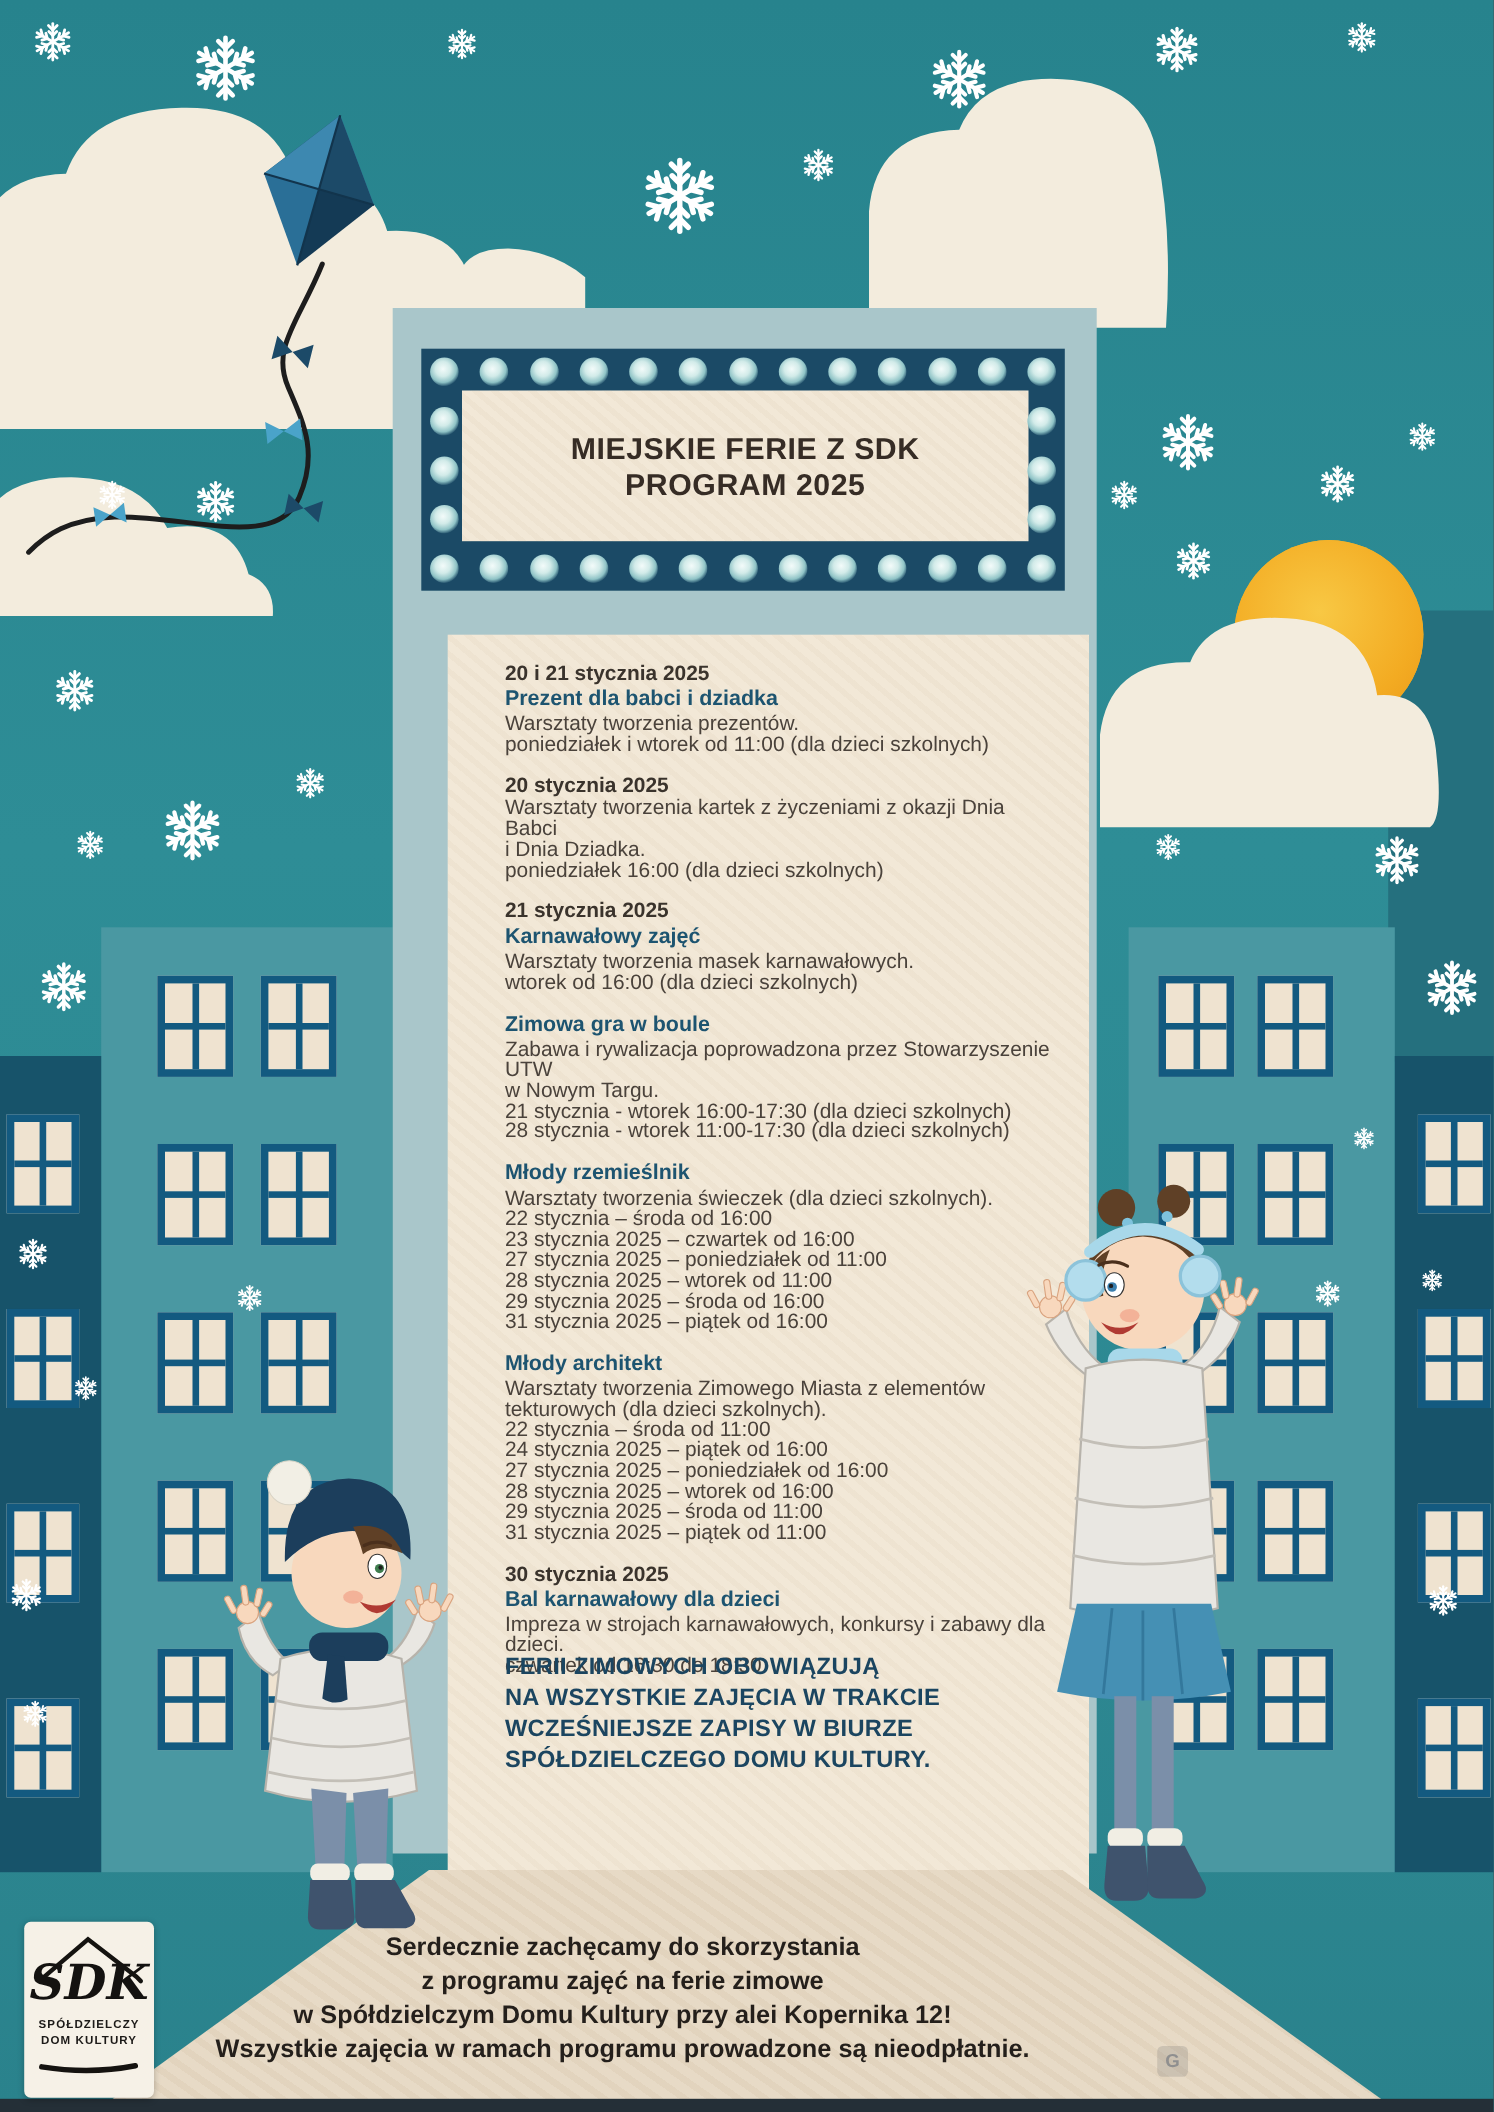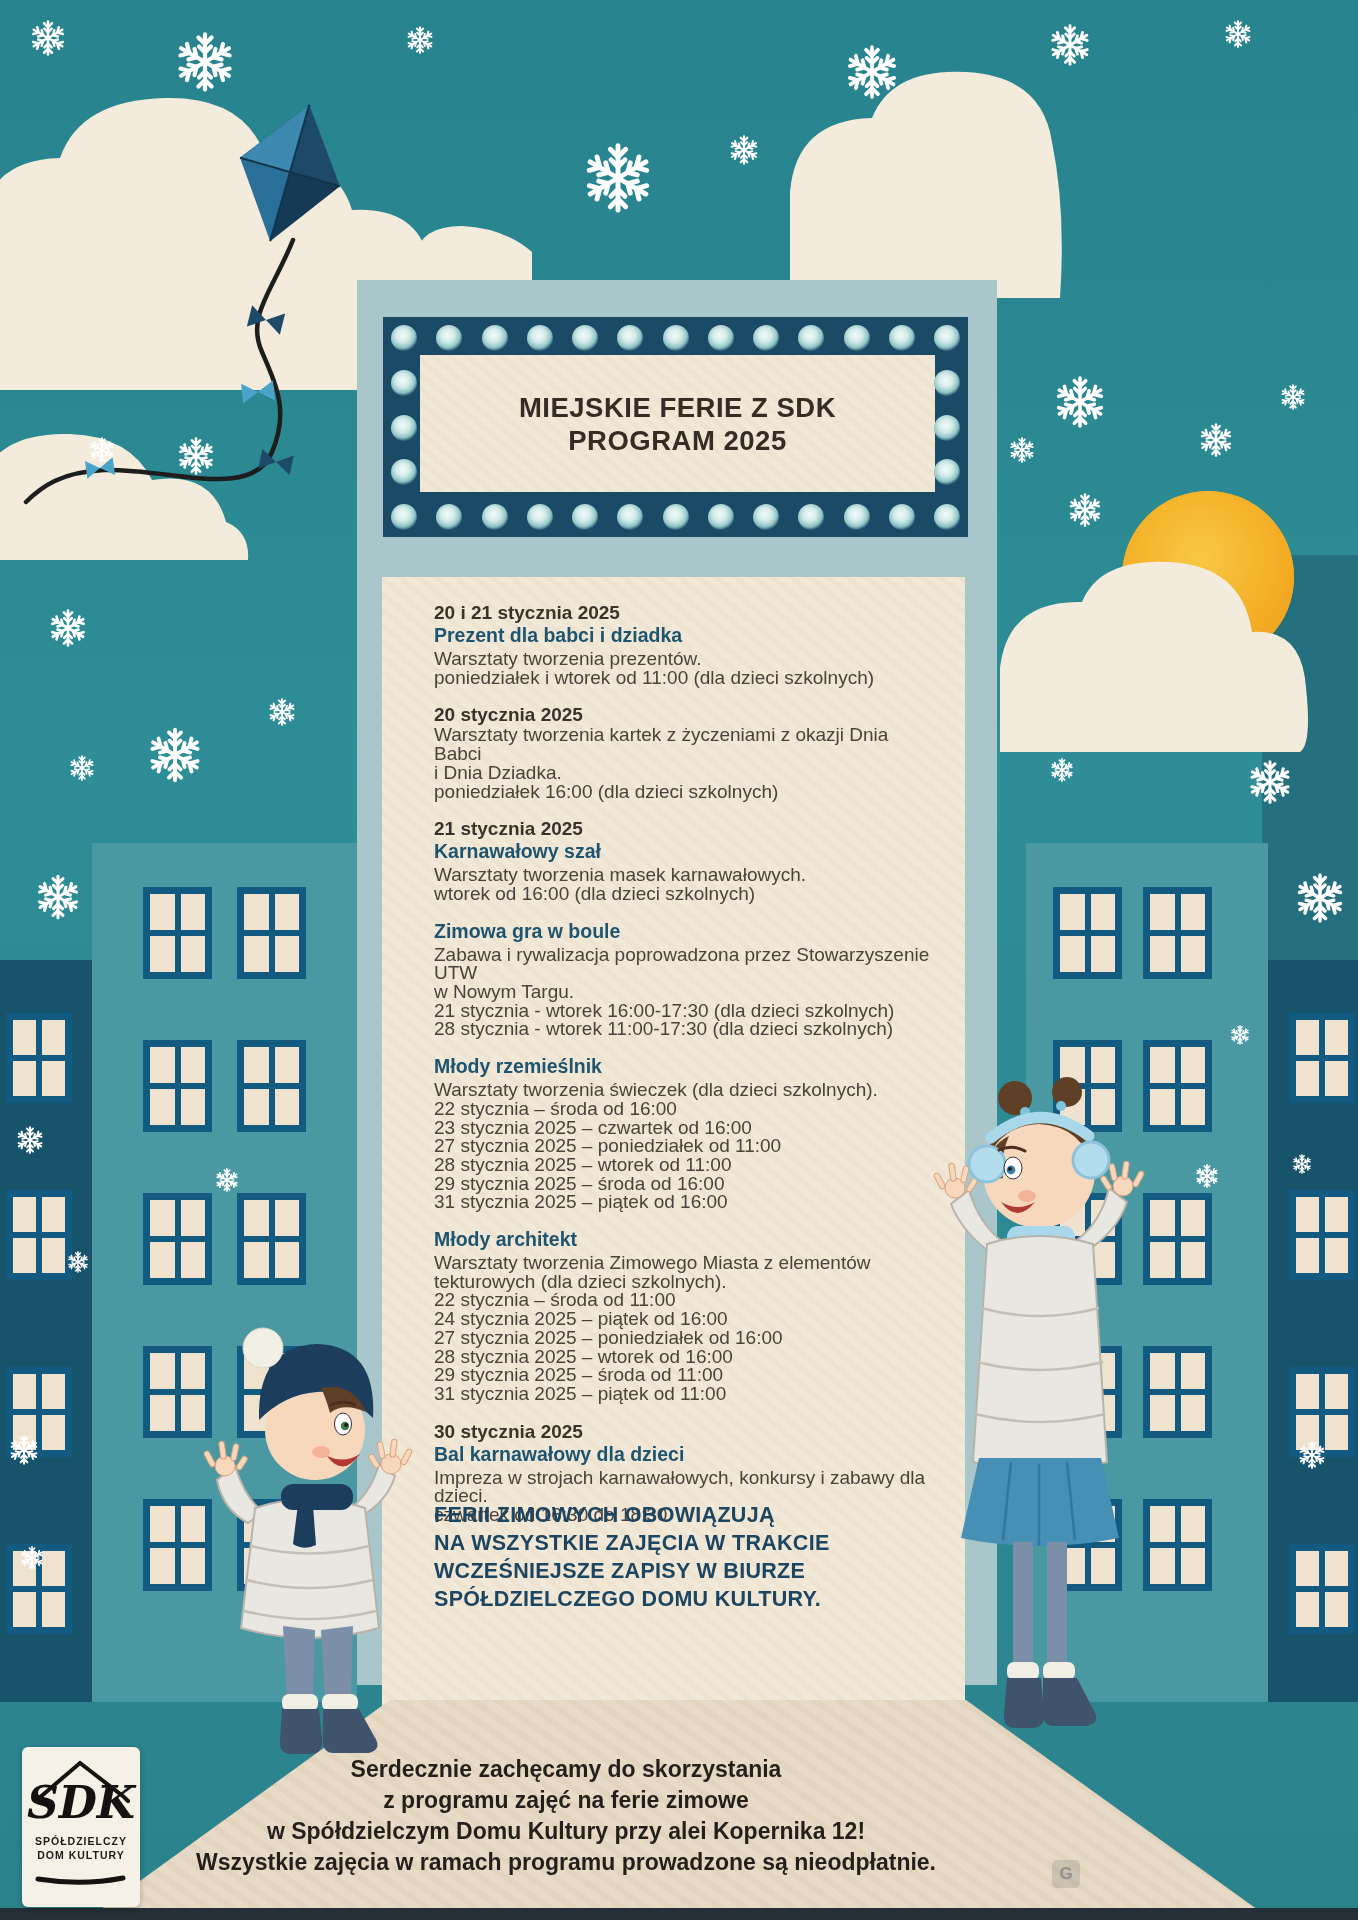--- a/index.html
+++ b/index.html
@@ -21,21 +21,21 @@
   #marquee{left:383px;top:317px;width:585px;height:220px;background:#1b4a66;}
   #title-box{left:420px;top:355px;width:515px;height:137px;background:#f2e8d7;
      background-image:repeating-linear-gradient(40deg,rgba(205,185,155,.10) 0 5px,transparent 5px 11px);}
   #title-box .t{width:100%;text-align:center;font-weight:700;font-size:27.5px;line-height:33px;
      letter-spacing:.5px;color:#362c25;}
   #title-line1{position:absolute;top:36px;}
   #title-line2{position:absolute;top:69px;}
   .dot{position:absolute;width:26px;height:26px;border-radius:50%;
      background:radial-gradient(circle at 45% 40%,#f3fbfa 0%,#d2ebe9 32%,#8fc3c6 58%,rgba(27,74,102,0) 76%);}
 
-  #panel{left:382px;top:577px;width:583px;height:1320px;background:#f2e8d7;
+  #panel{left:407px;top:577px;width:583px;height:1320px;background:#f2e8d7;
      background-image:repeating-linear-gradient(40deg,rgba(205,185,155,.10) 0 5px,transparent 5px 12px);}
   #sections{position:absolute;left:52px;top:24px;width:505px;}
   .s-date{font-weight:700;font-size:19px;color:#3a332c;line-height:23px;}
   .s-title{font-weight:700;font-size:19.5px;color:#1d5470;line-height:23px;margin-bottom:3px;}
   .s-line{font-size:19px;color:#4a423b;line-height:18.7px;}
   .section{margin-bottom:16px;}
   #notice{position:absolute;left:52px;top:924px;width:505px;}
   .n-line{font-weight:700;font-size:21.5px;line-height:28px;color:#1b4560;letter-spacing:.3px;}
 
   
@@ -258,21 +258,21 @@
           <div class="s-line">poniedziałek i wtorek od 11:00 (dla dzieci szkolnych)</div>
         </div>
         <div class="section">
           <div class="s-date">20 stycznia 2025</div>
           <div class="s-line">Warsztaty tworzenia kartek z życzeniami z okazji Dnia Babci</div>
           <div class="s-line">i Dnia Dziadka.</div>
           <div class="s-line">poniedziałek 16:00 (dla dzieci szkolnych)</div>
         </div>
         <div class="section">
           <div class="s-date">21 stycznia 2025</div>
-          <div class="s-title">Karnawałowy szał</div>
+          <div class="s-title">Karnawałowy zajęć</div>
           <div class="s-line">Warsztaty tworzenia masek karnawałowych.</div>
           <div class="s-line">wtorek od 16:00 (dla dzieci szkolnych)</div>
         </div>
         <div class="section">
           <div class="s-title">Zimowa gra w boule</div>
           <div class="s-line">Zabawa i rywalizacja poprowadzona przez Stowarzyszenie UTW</div>
           <div class="s-line">w Nowym Targu.</div>
           <div class="s-line">21 stycznia - wtorek 16:00-17:30 (dla dzieci szkolnych)</div>
           <div class="s-line">28 stycznia - wtorek 11:00-17:30 (dla dzieci szkolnych)</div>
         </div>

